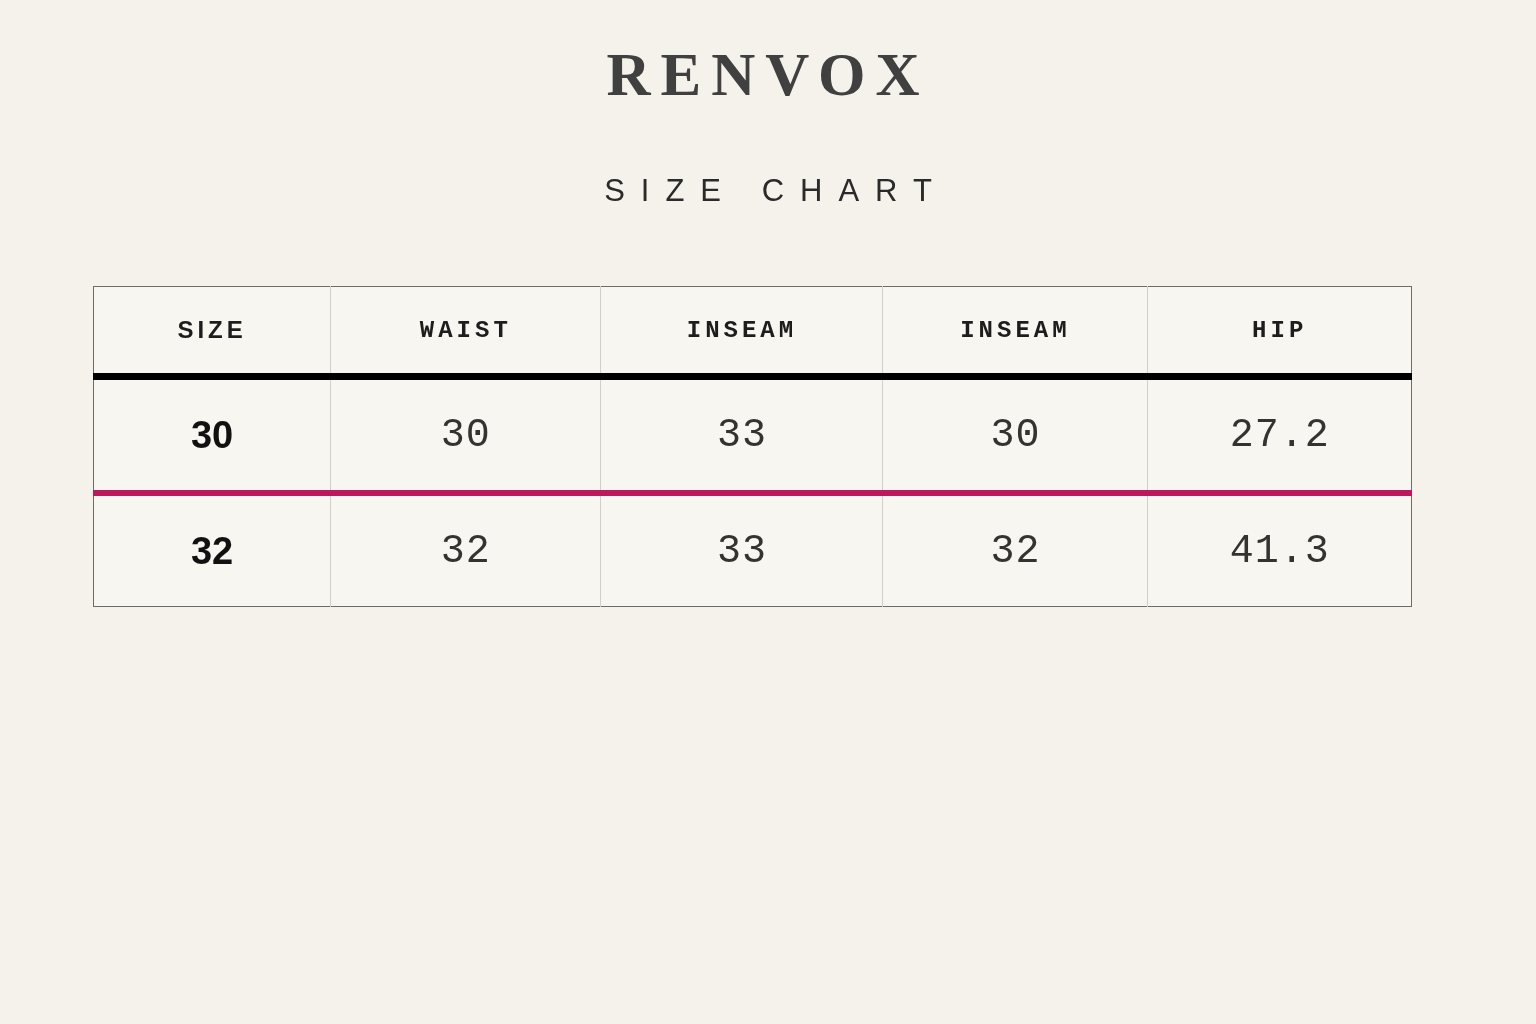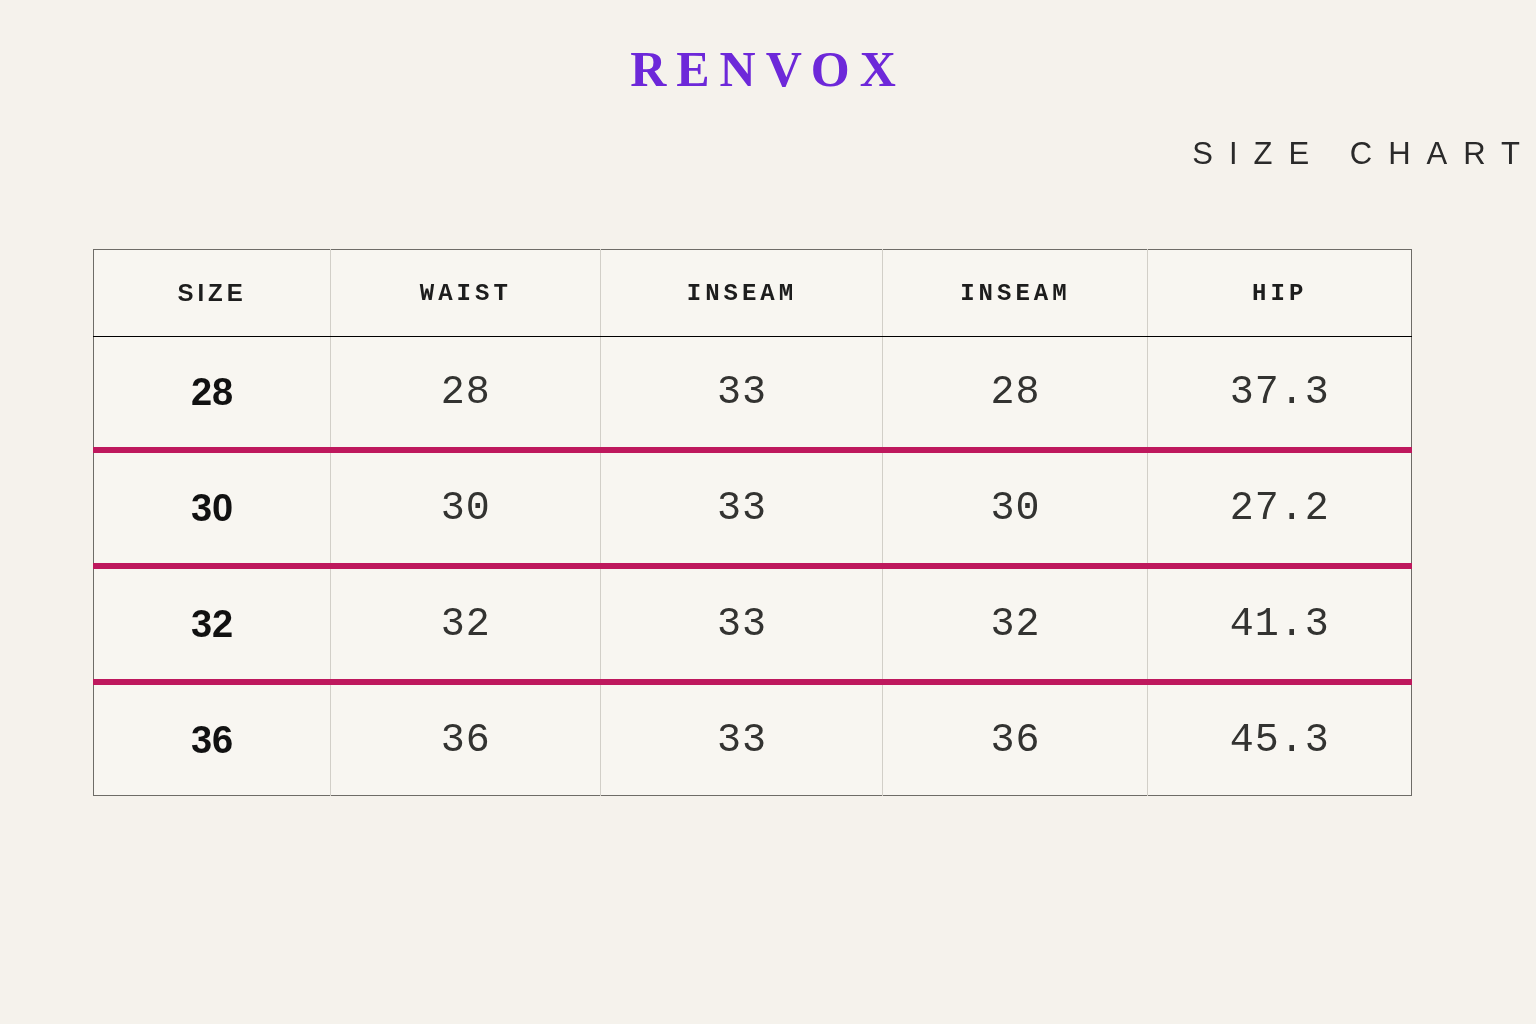--- a/index.html
+++ b/index.html
@@ -10,29 +10,29 @@
     width: 1536px;
     height: 1024px;
     background: #f5f2ec;
     font-family: "Liberation Sans", sans-serif;
     overflow: hidden;
   }
   .brand-title {
     text-align: center;
     padding-top: 44px;
     font-family: "Liberation Serif", serif;
-    font-size: 50px;
+    font-size: 61px;
     font-weight: 700;
     letter-spacing: 10px;
-    color: #6d28d9;
+    color: #404040;
     line-height: 1;
   }
   .subtitle {
-    text-align: right;
-    margin-top: 44px;
+    text-align: center;
+    margin-top: 70px;
     font-size: 31px;
     font-weight: 400;
     letter-spacing: 16px;
     text-indent: 16px; 
     color: #2a2a2a;
     line-height: 1;
   }
   table.size-chart {
     border-collapse: collapse;
     table-layout: fixed;
@@ -42,21 +42,21 @@
     border: 1px solid #6e6c67;
   }
   thead th {
     height: 84px;
     text-align: center;
     vertical-align: middle;
     font-size: 24px;
     font-weight: 700;
     letter-spacing: 4px;
     color: #1d1d1d;
-    border-bottom: 1px solid #000000;
+    border-bottom: 7px solid #000000;
   }
   tbody td {
     height: 108px;
     text-align: center;
     vertical-align: middle;
     font-size: 40px;
     font-weight: 400;
     letter-spacing: 1px;
     color: #333331;
   }
@@ -92,41 +92,27 @@
     <tr>
       <th>SIZE</th>
       <th>WAIST</th>
       <th>INSEAM</th>
       <th>INSEAM</th>
       <th>HIP</th>
     </tr>
   </thead>
   <tbody>
     <tr>
-      <td class="size-col">28</td>
-      <td>28</td>
-      <td>33</td>
-      <td>28</td>
-      <td>37.3</td>
-    </tr>
-    <tr>
       <td class="size-col">30</td>
       <td>30</td>
       <td>33</td>
       <td>30</td>
       <td>27.2</td>
     </tr>
     <tr>
       <td class="size-col">32</td>
       <td>32</td>
       <td>33</td>
       <td>32</td>
       <td>41.3</td>
     </tr>
-    <tr>
-      <td class="size-col">36</td>
-      <td>36</td>
-      <td>33</td>
-      <td>36</td>
-      <td>45.3</td>
-    </tr>
   </tbody>
 </table>
 
 </body></html>

